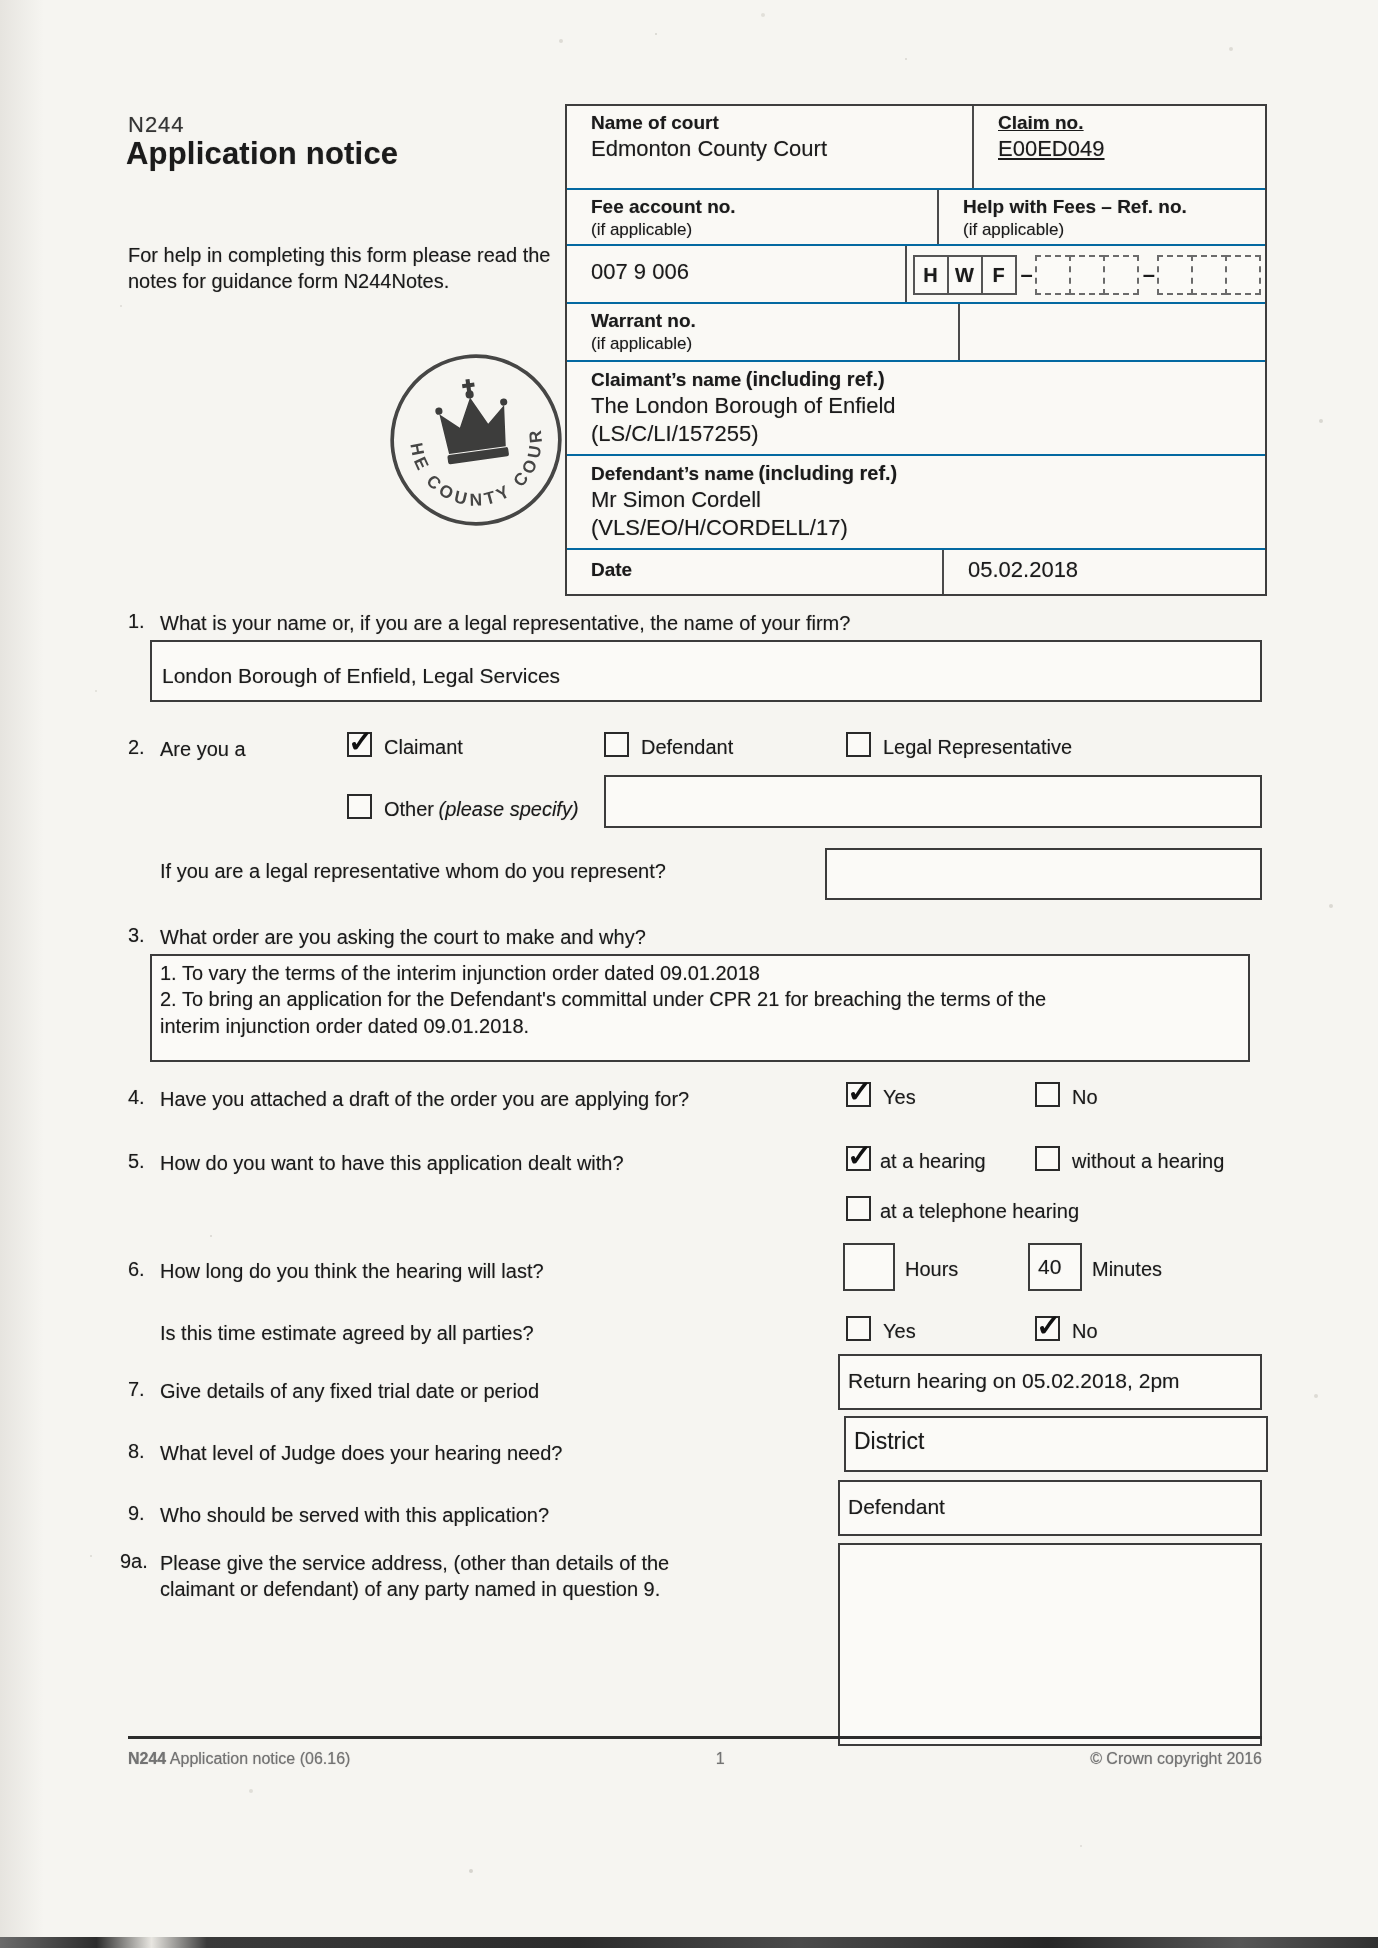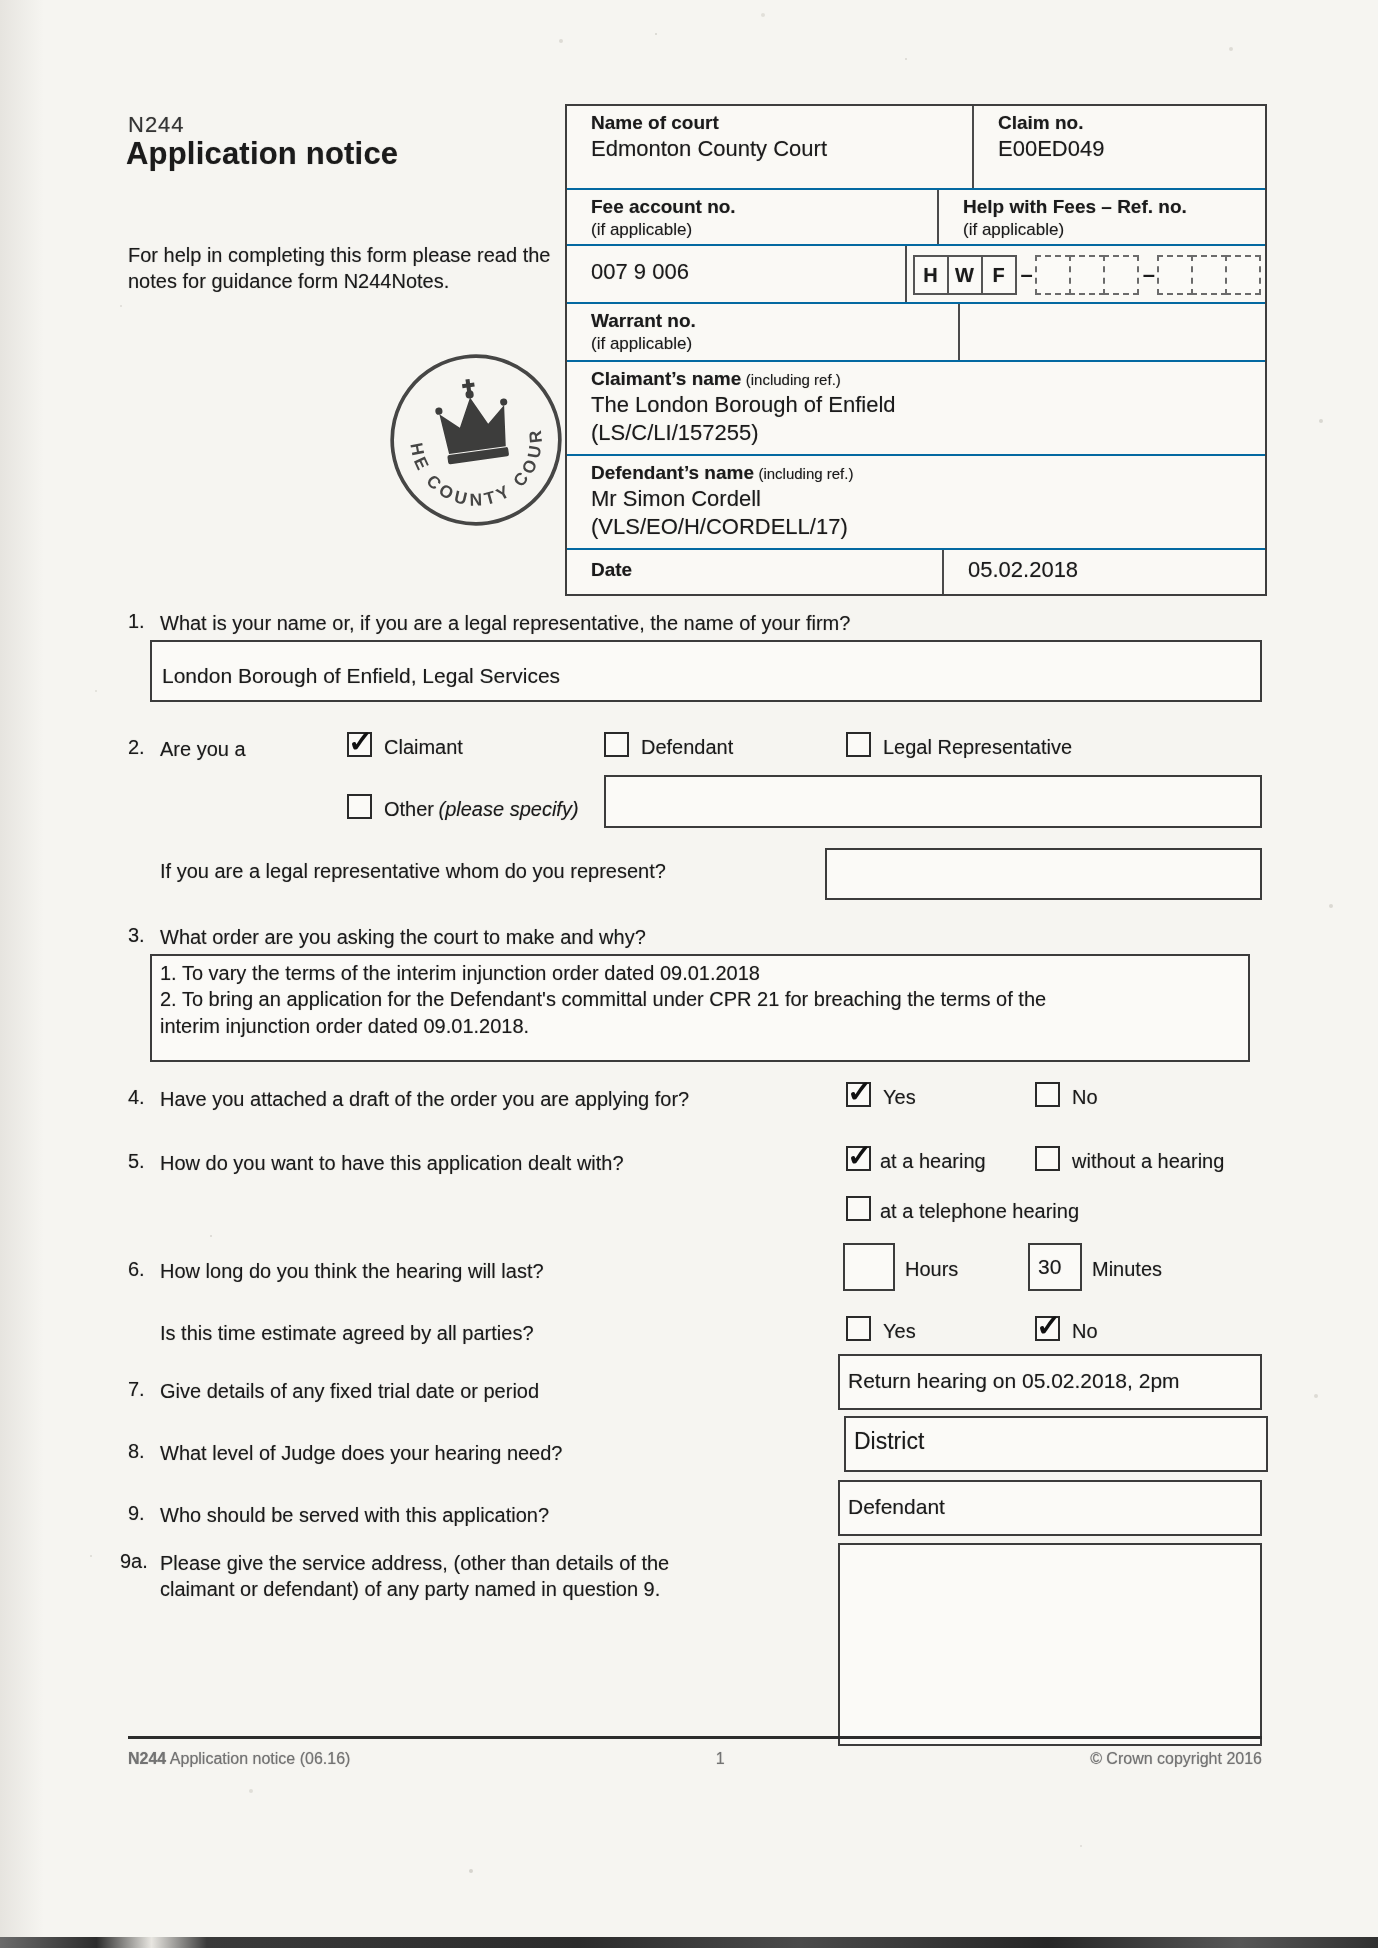--- a/index.html
+++ b/index.html
@@ -27,21 +27,21 @@
   .help{left:128px;top:242px;font-size:20px;line-height:1.32;white-space:pre-line;margin:0;}
   
   .stamp{left:384px;top:348px;width:184px;height:184px;transform:rotate(-8deg);opacity:.88;}
   
   .courtbox{left:565px;top:104px;width:698px;border:2px solid #3e3e3e;background:#faf9f5;}
   .row{position:relative;display:flex;border-top:2px solid #0369a1;}
   .row:first-child{border-top:none;}
   .cell{position:relative;box-sizing:border-box;padding:6px 10px 0 24px;}
   .cellR{border-left:2px solid #4a4a4a;}
   .lbl{font-size:19px;font-weight:700;line-height:1.2;}
-  .lbl-in{font-size:15px;font-weight:400;}
+  .lbl-in{font-size:20px;font-weight:700;}
   .hint{font-size:17px;line-height:1.25;}
   .val{font-size:22px;line-height:1.3;}
   
   .hwfrow{display:flex;align-items:center;gap:0;padding-top:9px;padding-left:4px;}
   .hwfcell{width:32px;height:36px;border:2px solid #555;margin-left:-2px;
     display:flex;align-items:center;justify-content:center;
     font-size:20px;font-weight:700;background:#fbfaf7;}
   .hwfcell.dashed{border-style:dashed;border-color:#6b6b6b;}
   .hwfdash{font-size:22px;font-weight:700;padding:0 4px;}
   
@@ -94,21 +94,21 @@
     </svg>
   </div>
 
   <div class="abs courtbox">
 
     <div class="row" style="height:82px;">
       <div class="cell" style="width:405px;">
         <div class="lbl fz">Name of court</div>
         <div class="val fz">Edmonton County Court</div>
       </div>
-      <div class="cell cellR" style="flex:1;">
+      <div class="cell cellR" style="flex:1;text-decoration:underline;">
         <div class="lbl fz">Claim no.</div>
         <div class="val fz">E00ED049</div>
       </div>
     </div>
 
     <div class="row" style="height:54px;">
       <div class="cell" style="width:370px;">
         <div class="lbl fz">Fee account no.</div>
         <div class="hint fz">(if applicable)</div>
       </div>
@@ -255,21 +255,21 @@
     </span>
   <div class="abs cblabel fz" style="left:880px;top:1200px;">at a telephone hearing</div>
 
   <div class="abs qnum fz" style="left:128px;top:1258px;">6.</div>
   <div class="abs qtext fz" style="left:160px;top:1258px;">How long do you think the hearing will last?</div>
   <div class="abs inbox" style="left:843px;top:1243px;width:52px;height:48px;">
     <div class="inval fz" style="padding:10px 0 0 8px;"></div>
   </div>
   <div class="abs cblabel fz" style="left:905px;top:1258px;">Hours</div>
   <div class="abs inbox" style="left:1028px;top:1243px;width:54px;height:48px;">
-    <div class="inval fz" style="padding:10px 0 0 8px;">30</div>
+    <div class="inval fz" style="padding:10px 0 0 8px;">40</div>
   </div>
   <div class="abs cblabel fz" style="left:1092px;top:1258px;">Minutes</div>
 
   <div class="abs qtext fz" style="left:160px;top:1320px;">Is this time estimate agreed by all parties?</div>
   <span class="cb" style="left:846px;top:1316px;">
       <span class="mark"></span>
     </span>
   <div class="abs cblabel fz" style="left:883px;top:1320px;">Yes</div>
   <span class="cb" style="left:1035px;top:1316px;">
       <span class="mark">✓</span>

